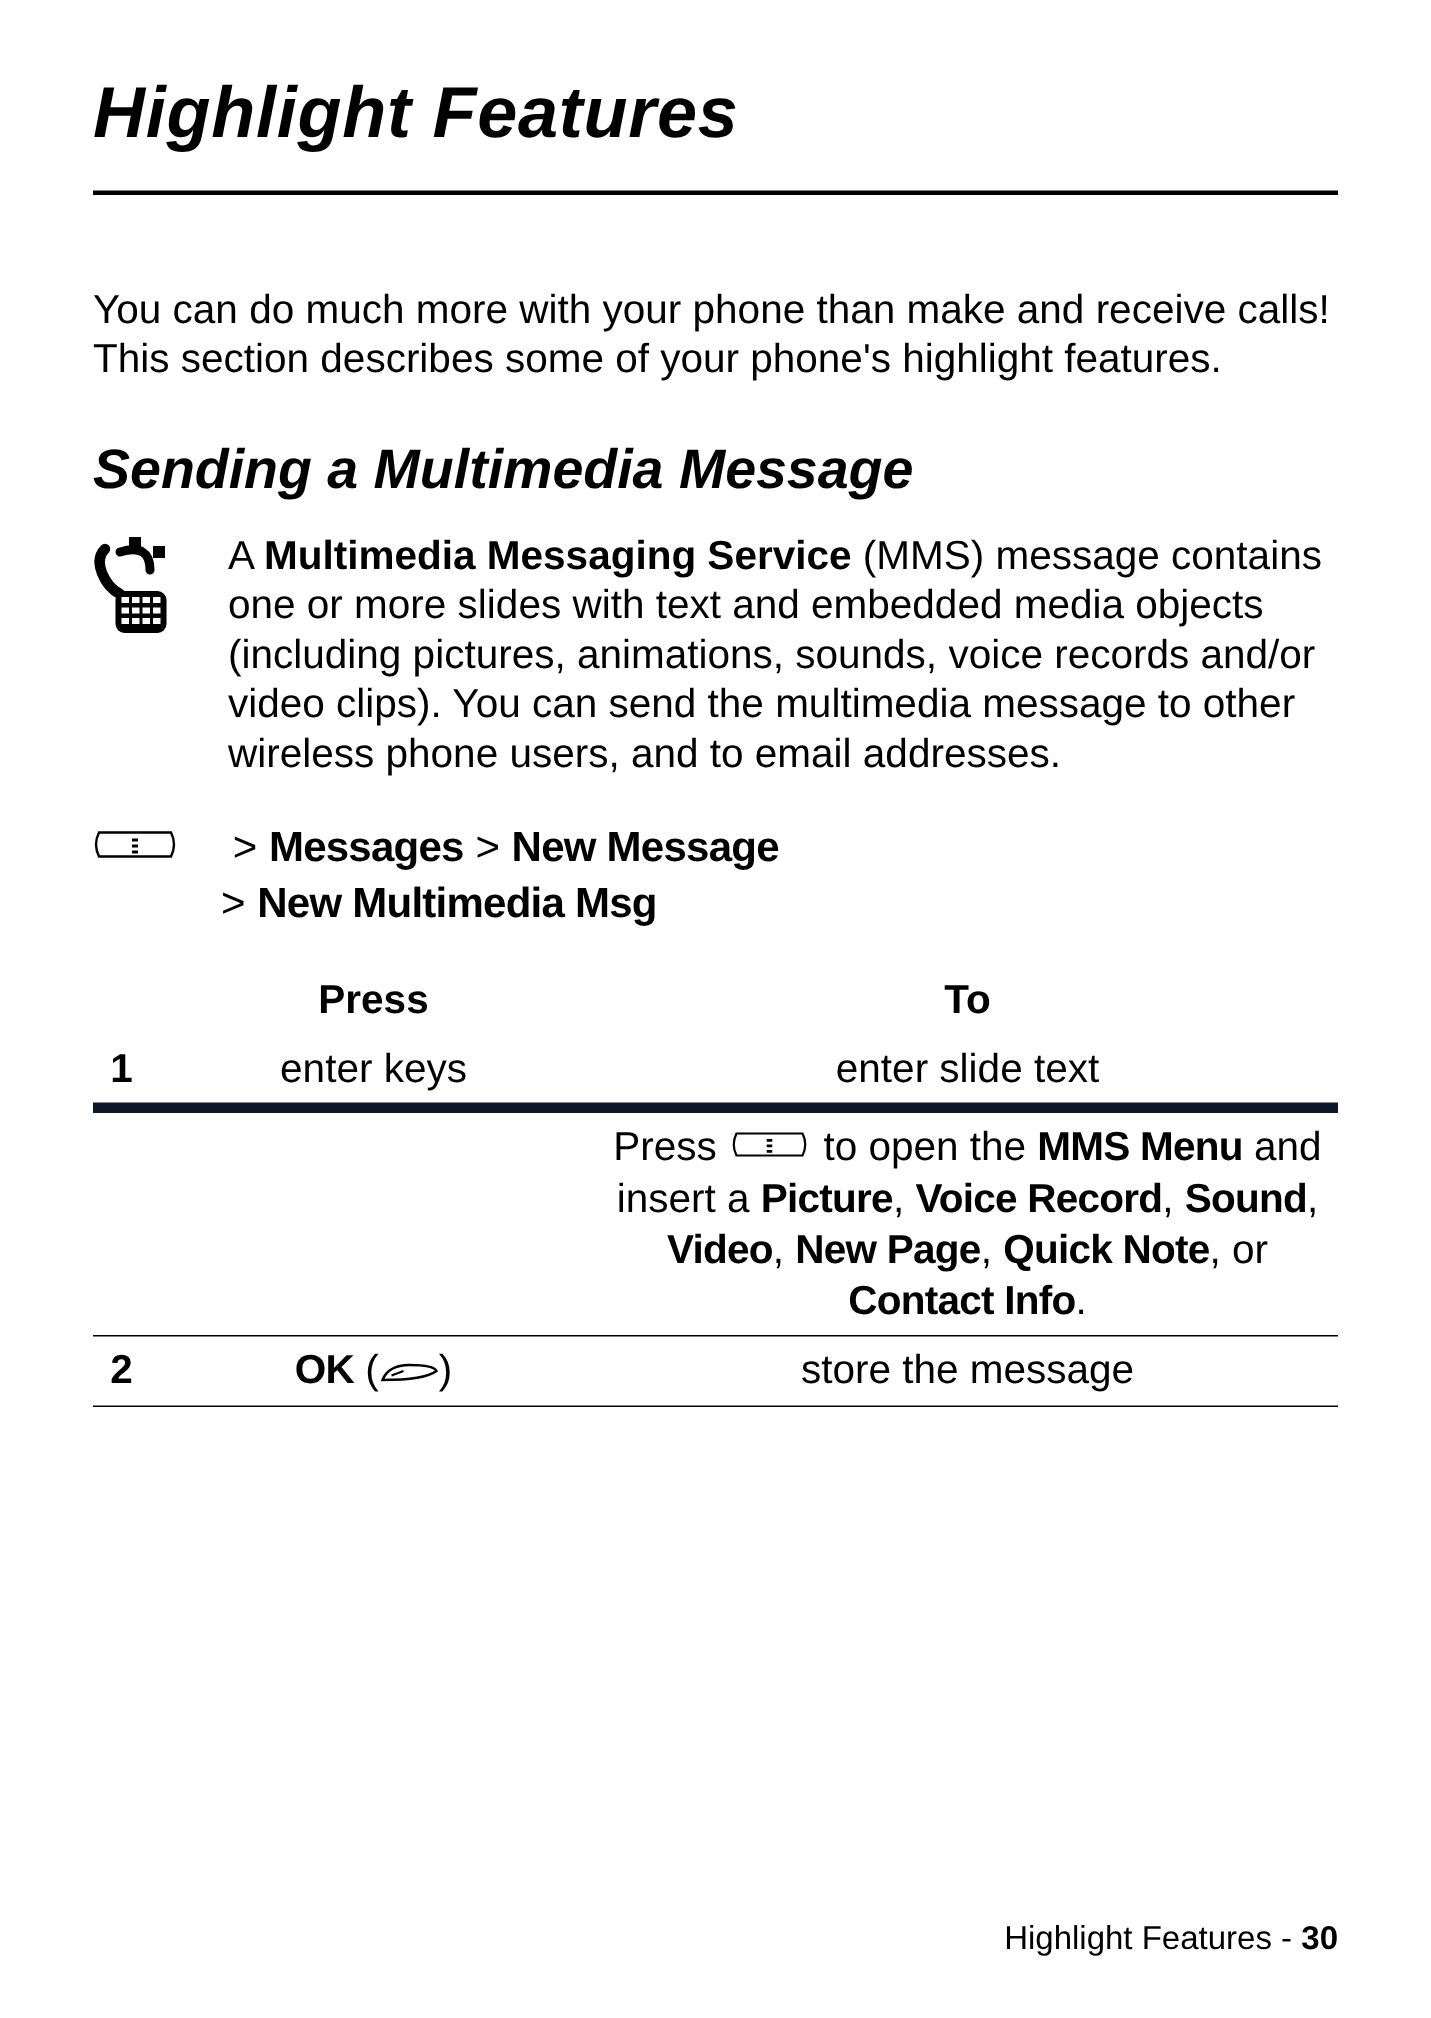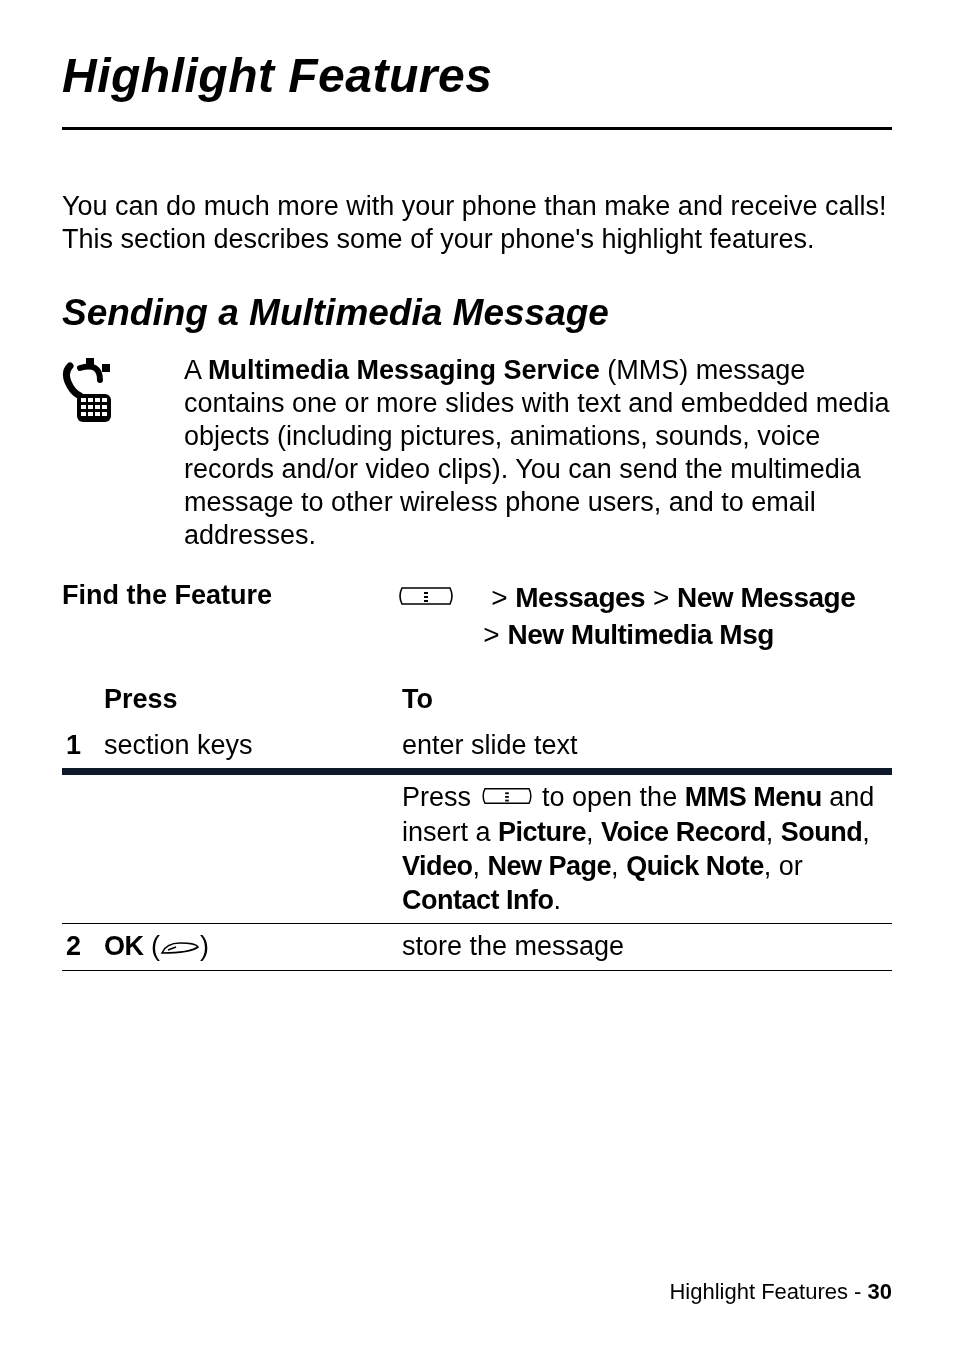--- a/index.html
+++ b/index.html
@@ -28,21 +28,20 @@
     }
     .section-title {
       font-size: 37px;
       font-weight: bold;
       font-style: italic;
       margin-bottom: 20px;
     }
     .section-row {
       display: flex;
       margin-bottom: 28px;
-      gap: 32px;
     }
     .icon-col {
       flex: 0 0 90px;
       padding-top: 4px;
     }
     .icon-mms {
       width: 70px;
       height: 70px;
     }
     .desc-col {
@@ -82,21 +81,21 @@
     .press-hdr {
       font-size: 27px;
       font-weight: bold;
     }
     table.press-table {
       width: 100%;
       border-collapse: collapse;
       margin-top: 24px;
     }
     table.press-table th, table.press-table td {
-      text-align: left;
+      text-align: center;
       vertical-align: top;
       padding: 6px 4px;
       font-size: 27px;
       line-height: 1.25;
     }
     table.press-table .numcol {
       width: 38px;
       font-weight: bold;
     }
     table.press-table .presscol {
@@ -155,21 +154,20 @@
         </g>
       </g>
     </svg>
   </div>
   <div class="desc-col">
     <span>A </span><b>Multimedia Messaging Service</b><span> (MMS) message contains one or more slides with text and embedded media objects (including pictures, animations, sounds, voice records and/or video clips). You can send the multimedia message to other wireless phone users, and to email addresses.</span>
   </div>
 </div>
 
 <div class="feature-row">
-  <div class="feature-label">Find the Feature</div>
   <div class="feature-body">
     <span class="menu-icon-wrap">
       <svg width="56" height="24" viewBox="0 0 56 24">
         <path d="M 4 4 Q 0 12 4 20 L 52 20 Q 56 12 52 4 Z" fill="none" stroke="#000" stroke-width="1.6"></path>
         <rect x="26" y="8" width="4" height="2" fill="#000"></rect>
         <rect x="26" y="12" width="4" height="2" fill="#000"></rect>
         <rect x="26" y="16" width="4" height="2" fill="#000"></rect>
       </svg>
     </span>
     <span>&nbsp;&nbsp;</span>
@@ -181,21 +179,21 @@
 
 <table class="press-table">
   <tbody>
       <tr>
     <th class="numcol"></th>
     <th class="presscol press-hdr">Press</th>
     <th class="press-hdr">To</th>
   </tr>
   <tr>
     <td class="numcol">1</td>
-    <td class="presscol">section keys</td>
+    <td class="presscol">enter keys</td>
     <td>enter slide text</td>
   </tr>
   <tr class="note-row">
     <td></td>
     <td></td>
     <td>
       <span>Press </span><span class="inline-icon">
         <svg width="56" height="22" viewBox="0 0 56 24">
           <path d="M 4 4 Q 0 12 4 20 L 52 20 Q 56 12 52 4 Z" fill="none" stroke="#000" stroke-width="1.6"></path>
           <rect x="26" y="8" width="4" height="2" fill="#000"></rect>

